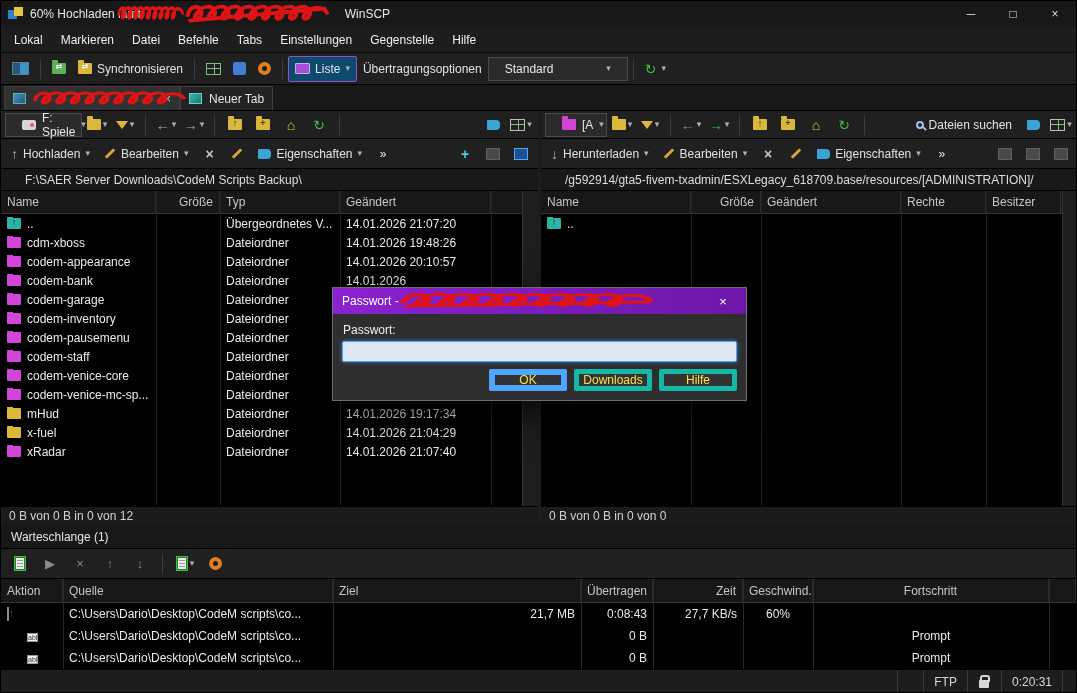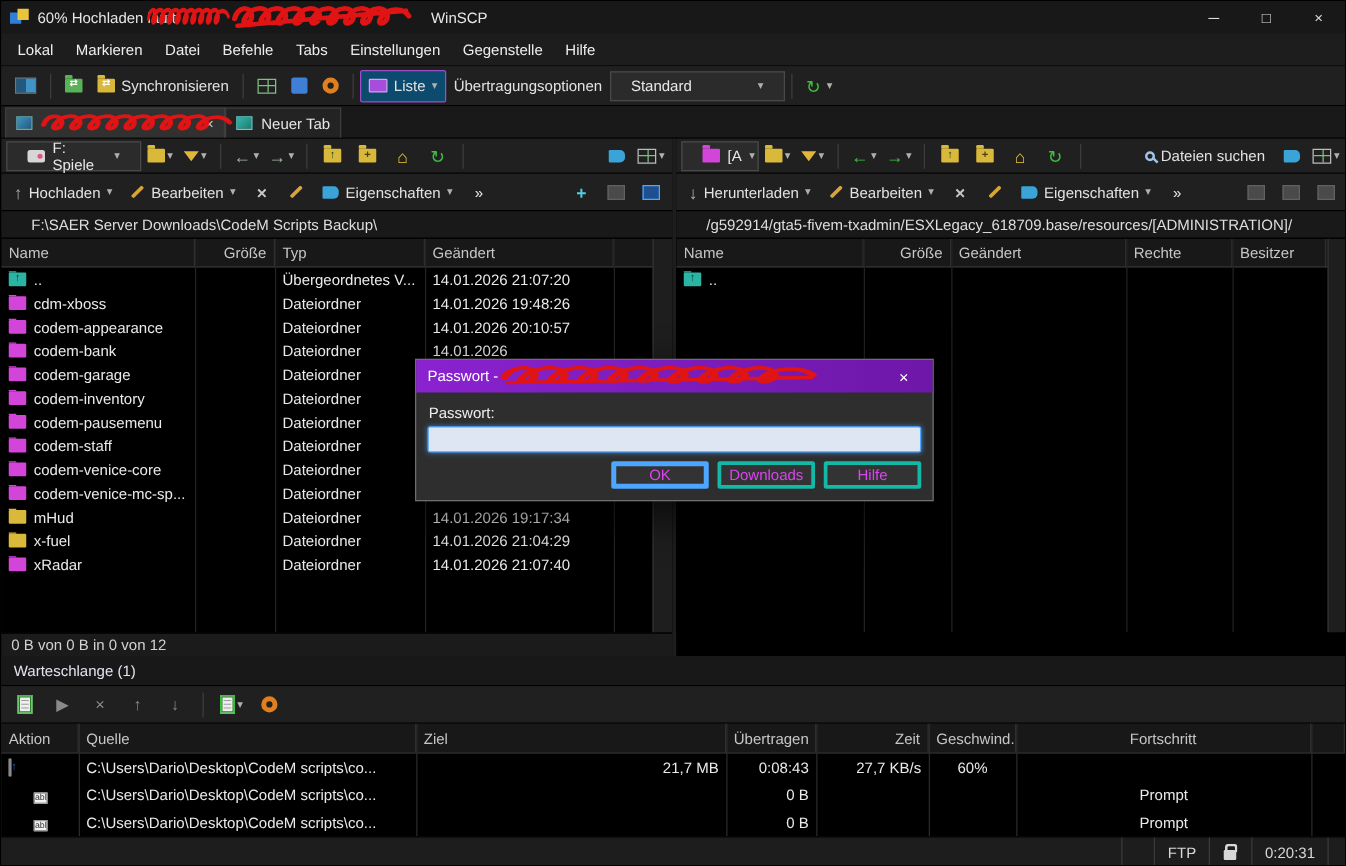--- a/index.html
+++ b/index.html
@@ -117,21 +117,21 @@
   .lock::before{content:"";position:absolute;top:-5px;left:1px;width:6px;height:5px;border:2px solid #d8d8d8;border-bottom:none;border-radius:3px 3px 0 0}
 
   
   .dialog{position:absolute;left:331px;top:286px;width:415px;height:114px;background:#2e2e2e;border:1px solid #6e6e6e;box-shadow:0 12px 34px rgba(0,0,0,.7);z-index:40}
   .dlg-title{height:26px;background:linear-gradient(90deg,#8a22d0,#6d17a8);display:flex;align-items:center;padding:0 9px;color:#fff;position:relative}
   .dlg-close{margin-left:auto;width:28px;text-align:center;color:#fff;font-size:13px}
   .dlg-body{position:relative;height:86px}
   .dlg-label{position:absolute;left:10px;top:9px;color:#eee}
   .dlg-input{position:absolute;left:9px;right:9px;top:27px;height:21px;background:#dde6f2;border:1px solid #4da6ff;border-radius:2px;outline:none;padding:0 5px;font:inherit;color:#111;box-shadow:0 0 4px rgba(77,166,255,.6)}
   .dlg-btns{position:absolute;right:9px;bottom:9px;display:flex;gap:7px}
-  .dbtn{width:78px;height:22px;background:#333;border:3px solid #14b8a6;color:#d946ef;display:flex;align-items:center;justify-content:center;border-radius:2px}
+  .dbtn{width:78px;height:22px;background:#333;border:5px solid #14b8a6;color:#fde047;display:flex;align-items:center;justify-content:center;border-radius:2px}
   .dbtn.primary{border-color:#4da6ff;box-shadow:0 0 0 1px #4da6ff inset}
 
   
   .scribble{position:absolute;pointer-events:none;z-index:30}
   .scribble svg{width:100%;height:100%;display:block}
 </style>
 </head>
 <body>
 
 <div class="window">
@@ -210,21 +210,21 @@
     <div class="tab inactive">
       <span class="tab-ic2"></span>
       <span>Neuer Tab</span>
     </div>
   </div>
 
   <div class="panels">
 
     <div class="panel left">
       <div class="p-drive">
-        <span class="combo" style="width:108px">
+        <span class="combo" style="width:77px">
           <span class="drive-ic"></span>
           <span style="flex:1">F: Spiele</span>
           <span class="caret">▾</span>
         </span>
         <span class="sbtn">
             <span class="folder f-y"></span>
             <span class="caret">▾</span>
           </span>
         <span class="sbtn">
             <span class="funnel"></span>
@@ -557,20 +557,23 @@
             <div class="cell"></div>
             <div class="cell"></div>
             <div class="cell"></div>
         </div>
         <i class="cl" style="left:150px"></i>
         <i class="cl" style="left:220px"></i>
         <i class="cl" style="left:360px"></i>
         <i class="cl" style="left:445px"></i>
         <div class="vtrack"></div>
       </div>
+      <div class="p-status">
+          <span>0 B von 0 B in 0 von 0</span>
+        </div>
     </div>
   </div>
 
   <div class="q-label">
       <span>Warteschlange (1)</span>
     </div>
   <div class="q-toolbar">
     <span class="sbtn">
         <span class="doc green"></span>
       </span>

